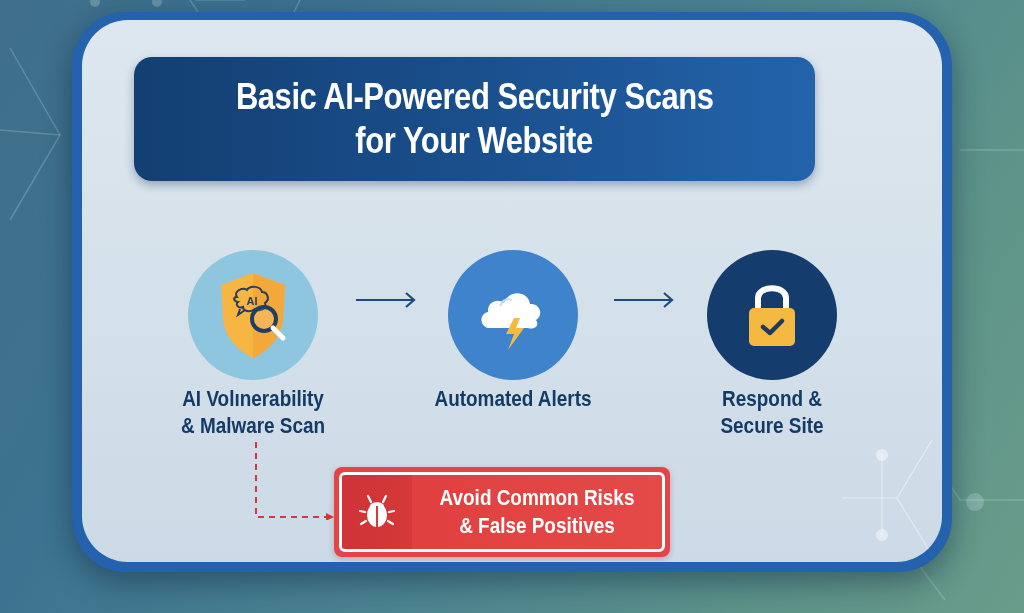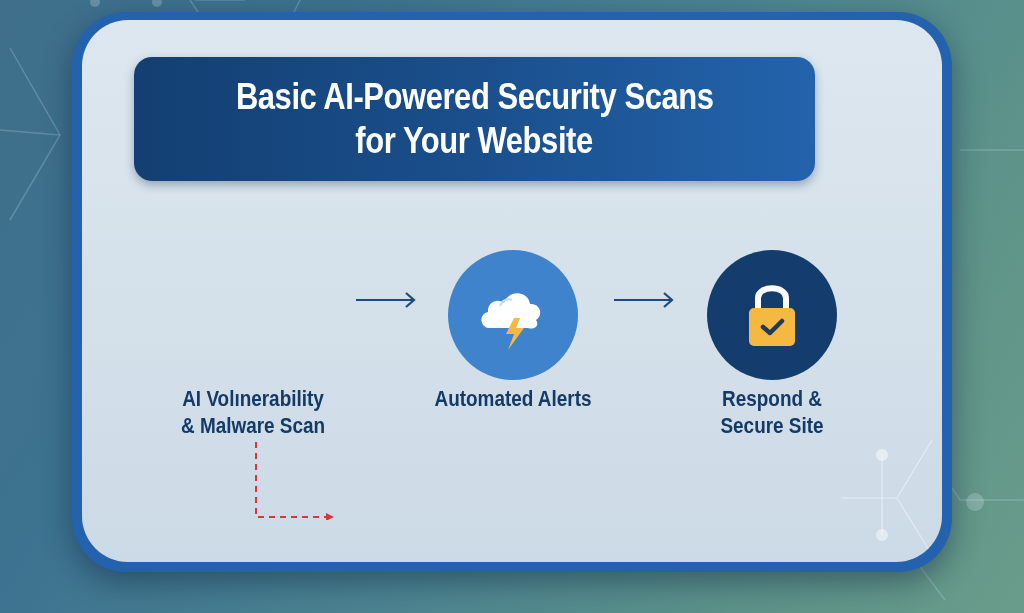--- a/index.html
+++ b/index.html
@@ -135,20 +135,33 @@
       <circle cx="40" cy="35" r="6"></circle>
       <circle cx="40" cy="115" r="6"></circle>
     </g>
   </svg>
 
   <div class="title-banner">
     <div class="title-line">Basic AI-Powered Security Scans</div>
     <div class="title-line">for Your Website</div>
   </div>
 
+  <div class="step-circle" style="left:106px; top:230px; background:#8ec6df;">
+    <svg width="100" height="100" viewBox="0 0 100 100">
+      <path d="M50 8 L82 20 L80 55 C77 75 64 86 50 93 C36 86 23 75 20 55 L18 20 Z" fill="#f7b544"></path>
+      <path d="M50 8 L82 20 L80 55 C77 75 64 86 50 93 Z" fill="#f2a83a"></path>
+
+      <path d="M34 32 C30 26 40 22 44 25 C47 20 58 21 59 27 C65 27 67 35 62 38 C64 44 56 47 52 44 C47 48 40 46 40 42 C35 44 32 39 35 37 C30 36 30 32 34 32 Z" fill="none" stroke="#2a3d5a" stroke-width="2"></path>
+      <path d="M37 44 L35 50 L42 45" fill="none" stroke="#2a3d5a" stroke-width="2"></path>
+      <text x="49" y="40" text-anchor="middle" font-family="Liberation Sans, sans-serif" font-weight="bold" font-size="11" fill="#2a3d5a">AI</text>
+
+      <circle cx="61" cy="54" r="12" fill="rgba(255,255,255,0.15)" stroke="#1f3f66" stroke-width="4"></circle>
+      <line x1="70" y1="63" x2="80" y2="73" stroke="#ffffff" stroke-width="5" stroke-linecap="round"></line>
+    </svg>
+  </div>
   <div class="step-label" style="left:86px; top:365px; width:170px;">
     <div>AI Volınerability</div>
     <div>&amp; Malware Scan</div>
   </div>
 
   <svg class="arrow" style="left:272px; top:270px;" width="64" height="20" viewBox="0 0 64 20">
     <line x1="2" y1="10" x2="60" y2="10" stroke="#1f4a7d" stroke-width="2.2"></line>
     <polyline points="52,3 60,10 52,17" fill="none" stroke="#1f4a7d" stroke-width="2.2"></polyline>
   </svg>
 
@@ -178,14 +191,35 @@
   <div class="step-label" style="left:610px; top:365px; width:160px;">
     <div>Respond &amp;</div>
     <div>Secure Site</div>
   </div>
 
   <svg class="dashed-connector" style="left:160px; top:420px;" width="100" height="80" viewBox="0 0 100 80">
     <polyline points="14,2 14,77 86,77" fill="none" stroke="#d9363b" stroke-width="2" stroke-dasharray="6,5"></polyline>
     <polygon points="84,73 92,77 84,81" fill="#d9363b"></polygon>
   </svg>
 
+  <div class="risk-box">
+    <div class="risk-inner">
+      <div class="risk-icon-cell">
+        <svg width="44" height="44" viewBox="0 0 44 44">
+          <ellipse cx="22" cy="25" rx="10" ry="12" fill="#ffffff"></ellipse>
+          <line x1="22" y1="16" x2="22" y2="37" stroke="#d93a3d" stroke-width="2"></line>
+          <path d="M15 16 C16 11 28 11 29 16 Z" fill="#ffffff"></path>
+          <line x1="16" y1="12" x2="13" y2="6" stroke="#fff" stroke-width="2.2" stroke-linecap="round"></line>
+          <line x1="28" y1="12" x2="31" y2="6" stroke="#fff" stroke-width="2.2" stroke-linecap="round"></line>
+          <line x1="10" y1="22" x2="5" y2="21" stroke="#fff" stroke-width="2.2" stroke-linecap="round"></line>
+          <line x1="34" y1="22" x2="39" y2="21" stroke="#fff" stroke-width="2.2" stroke-linecap="round"></line>
+          <line x1="11" y1="31" x2="6" y2="34" stroke="#fff" stroke-width="2.2" stroke-linecap="round"></line>
+          <line x1="33" y1="31" x2="38" y2="34" stroke="#fff" stroke-width="2.2" stroke-linecap="round"></line>
+        </svg>
+      </div>
+      <div class="risk-text">
+        <div>Avoid Common Risks</div>
+        <div>&amp; False Positives</div>
+      </div>
+    </div>
+  </div>
 
 </div>
 
 </body></html>

